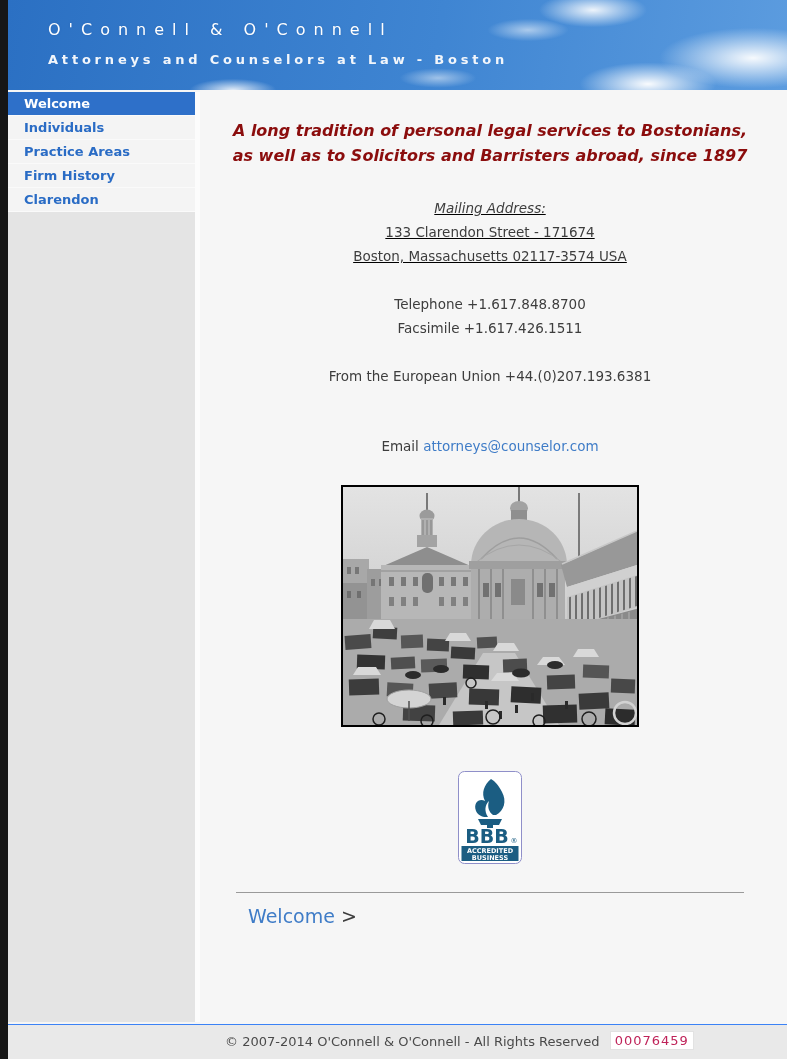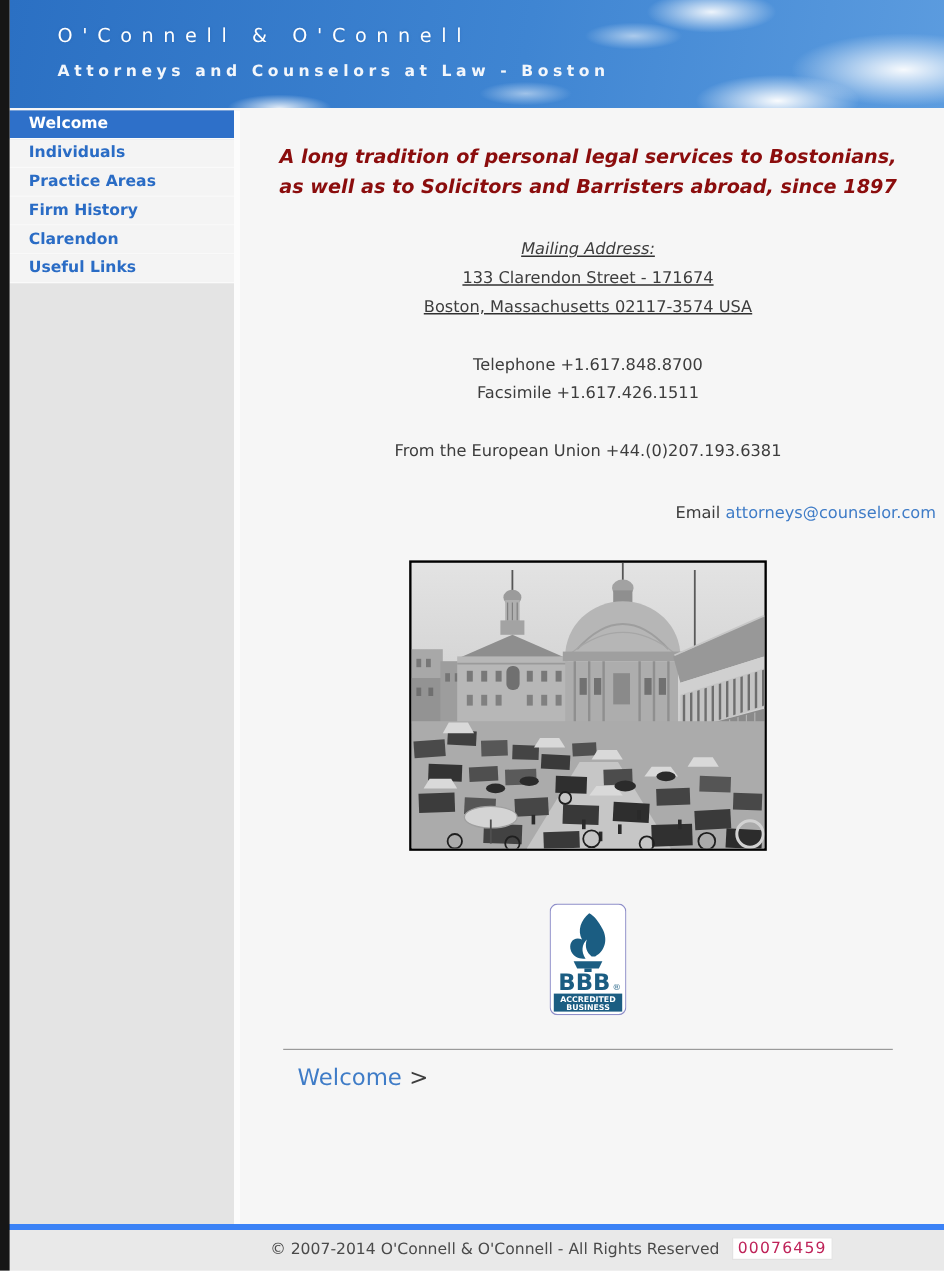--- a/index.html
+++ b/index.html
@@ -48,41 +48,41 @@
   
   .main{position:absolute;left:200px;top:92px;width:580px;text-align:center;}
   .headline{
     margin:26px 30px 0;font-size:16px;line-height:25px;font-weight:bold;font-style:italic;
     color:#8b0d0d;
   }
   .contact p{margin:0;font-size:13.5px;line-height:24px;color:#3d3d3d;}
   .mailing-block{margin-top:28px;text-decoration:underline;}
   .phone-block{margin-top:24px;}
   .eu-block{margin-top:24px;}
-  .email-block{margin-top:28px;text-align:right;}
+  .email-block{margin-top:46px;}
   .mailing-label{font-style:italic;}
   a.text-link{color:#3f7cc7;text-decoration:none;cursor:pointer;}
 
   .photo-wrap{margin-top:27px;}
   .photo-frame{
     display:inline-block;width:294px;height:238px;border:2px solid #000;
     background:#cfcfcf;line-height:0;
   }
   .bbb-wrap{margin-top:42px;}
   .bbb-logo{display:inline-block;width:64px;height:93px;cursor:pointer;}
 
   hr.content-rule{border:0;border-top:1px solid #9a9a9a;margin:24px 36px 0;}
   .breadcrumb{
     margin:12px 0 0;padding-left:48px;text-align:left;font-size:19px;color:#3d3d3d;
   }
 
   
   .footer{
     position:absolute;left:0;right:0;bottom:0;height:34px;
-    background:#e9e9e9;border-top:5px solid #3b82f6;
+    background:#e9e9e9;border-top:1px solid #3b82f6;
     font-size:13px;color:#4a4a4a;line-height:33px;text-align:center;z-index:15;
   }
   .footer-inner{position:relative;left:66px;white-space:nowrap;}
   .hit-counter{
     display:inline-block;background:#fff;color:#bf2359;border:1px solid #e2e2e2;
     padding:0 4px;margin-left:6px;line-height:17px;letter-spacing:1px;font-size:13px;
     vertical-align:1px;
   }
 </style>
 </head>
@@ -94,21 +94,20 @@
   <h1 class="header-title">O'Connell &amp; O'Connell</h1>
   <div class="header-subtitle">Attorneys and Counselors at Law - Boston</div>
 </div>
 
 <div class="sidebar">
   <div class="nav-item active">Welcome</div>
   <div class="nav-item">Individuals</div>
   <div class="nav-item">Practice Areas</div>
   <div class="nav-item">Firm History</div>
   <div class="nav-item">Clarendon</div>
-  <div class="nav-item">Useful Links</div>
 </div>
 
 <div class="main">
 
   <div class="headline">
     <span>A long tradition of personal legal services to Bostonians,</span><br>
     <span>as well as to Solicitors and Barristers abroad, since 1897</span>
   </div>
 
   <div class="contact">

